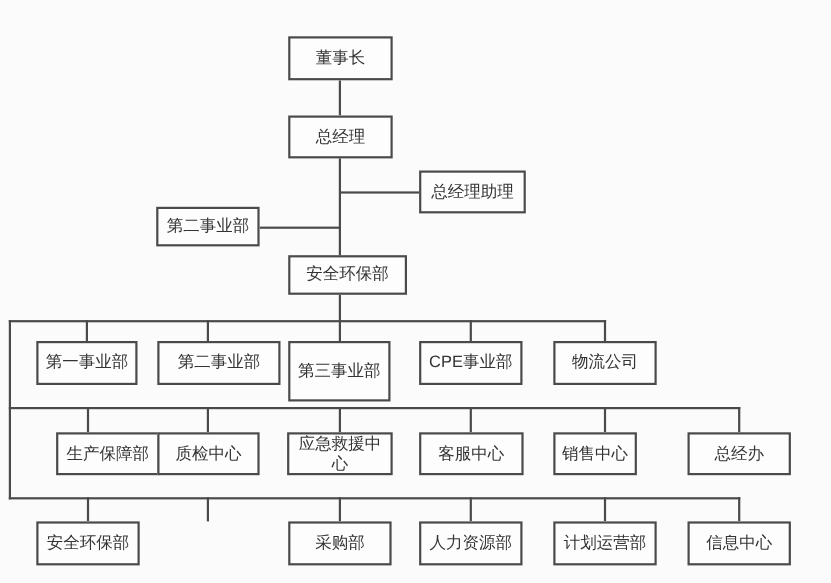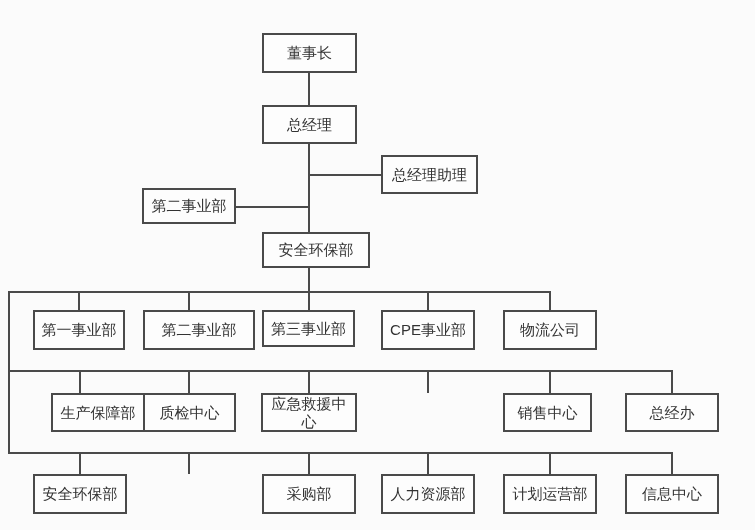--- a/index.html
+++ b/index.html
@@ -92,40 +92,43 @@
   <div class="node" style="left:262px;top:232px;width:108px;height:36px">
       <span>安全环保部</span>
     </div>
 
   <div class="node" style="left:33px;top:310px;width:92px;height:40px">
       <span>第一事业部</span>
     </div>
   <div class="node" style="left:143px;top:310px;width:112px;height:40px">
       <span>第二事业部</span>
     </div>
-  <div class="node" style="left:262px;top:310px;width:93px;height:37px">
+  <div class="node" style="left:262px;top:310px;width:93px;height:55px">
       <span>第三事业部</span>
     </div>
   <div class="node" style="left:381px;top:310px;width:94px;height:40px">
       <span>CPE事业部</span>
     </div>
   <div class="node" style="left:503px;top:310px;width:94px;height:40px">
       <span>物流公司</span>
     </div>
 
   <div class="node" style="left:51px;top:393px;width:94px;height:39px">
       <span>生产保障部</span>
     </div>
   <div class="node" style="left:261px;top:393px;width:96px;height:39px">
       <span>应急救援中心</span>
     </div>
   <div class="node" style="left:143px;top:393px;width:93px;height:39px">
       <span>质检中心</span>
     </div>
-  <div class="node" style="left:503px;top:393px;width:89px;height:39px">
+  <div class="node" style="left:381px;top:393px;width:95px;height:39px">
+      <span>客服中心</span>
+    </div>
+  <div class="node" style="left:503px;top:393px;width:76px;height:39px">
       <span>销售中心</span>
     </div>
   <div class="node" style="left:625px;top:393px;width:94px;height:39px">
       <span>总经办</span>
     </div>
 
   <div class="node" style="left:33px;top:474px;width:94px;height:40px">
       <span>安全环保部</span>
     </div>
   <div class="node" style="left:262px;top:474px;width:94px;height:40px">

